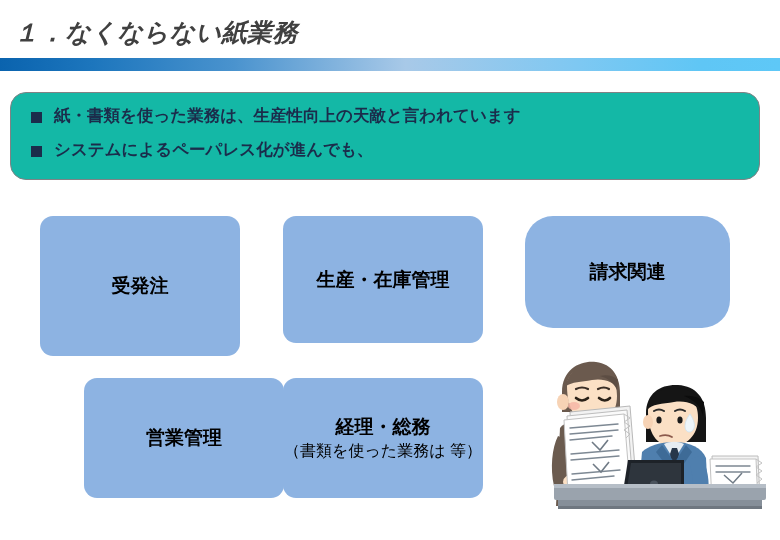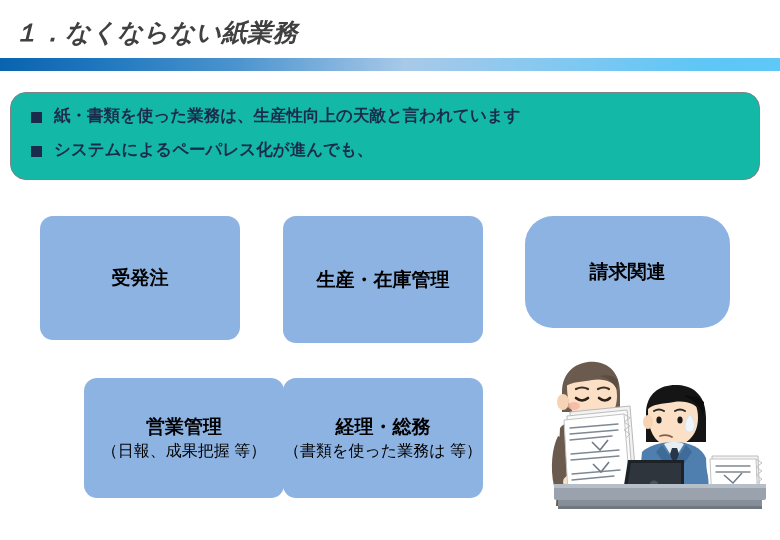--- a/index.html
+++ b/index.html
@@ -103,21 +103,21 @@
   }
   .cat-sub {
     font-size: 16px;
     font-weight: normal;
     color: #000000;
     line-height: 1.25;
     white-space: nowrap;
     margin-top: 2px;
   }
 
-  #box-juhatchu   { left: 40px;  top: 216px; width: 200px; height: 124px; }
+  #box-juhatchu   { left: 40px;  top: 216px; width: 200px; height: 140px; }
   #box-seisan     { left: 283px; top: 216px; width: 200px; height: 127px; }
   #box-seikyu     { left: 525px; top: 216px; width: 205px; height: 112px; border-radius: 28px; }
   #box-eigyo      { left: 40px;  top: 378px; width: 200px; height: 120px; margin-left: 44px; }
   #box-keiri      { left: 283px; top: 378px; width: 200px; height: 120px; text-align: center; }
 
   
   .illustration {
     position: absolute;
     left: 534px;
     top: 356px;
@@ -153,21 +153,20 @@
 <div class="cat-box" id="box-seisan">
   <div class="cat-title">生産・在庫管理</div>
 </div>
 
 <div class="cat-box" id="box-seikyu">
   <div class="cat-title">請求関連</div>
 </div>
 
 <div class="cat-box" id="box-eigyo">
   <div class="cat-title">営業管理</div>
-  <div class="cat-sub">（日報、成果把握 等）</div>
 </div>
 
 <div class="cat-box" id="box-keiri">
   <div class="cat-title">経理・総務</div>
   <div class="cat-sub">（書類を使った業務は 等）</div>
 </div>
 
 <div class="illustration">
   <svg viewBox="0 0 232 158" width="232" height="158" xmlns="http://www.w3.org/2000/svg">
 

